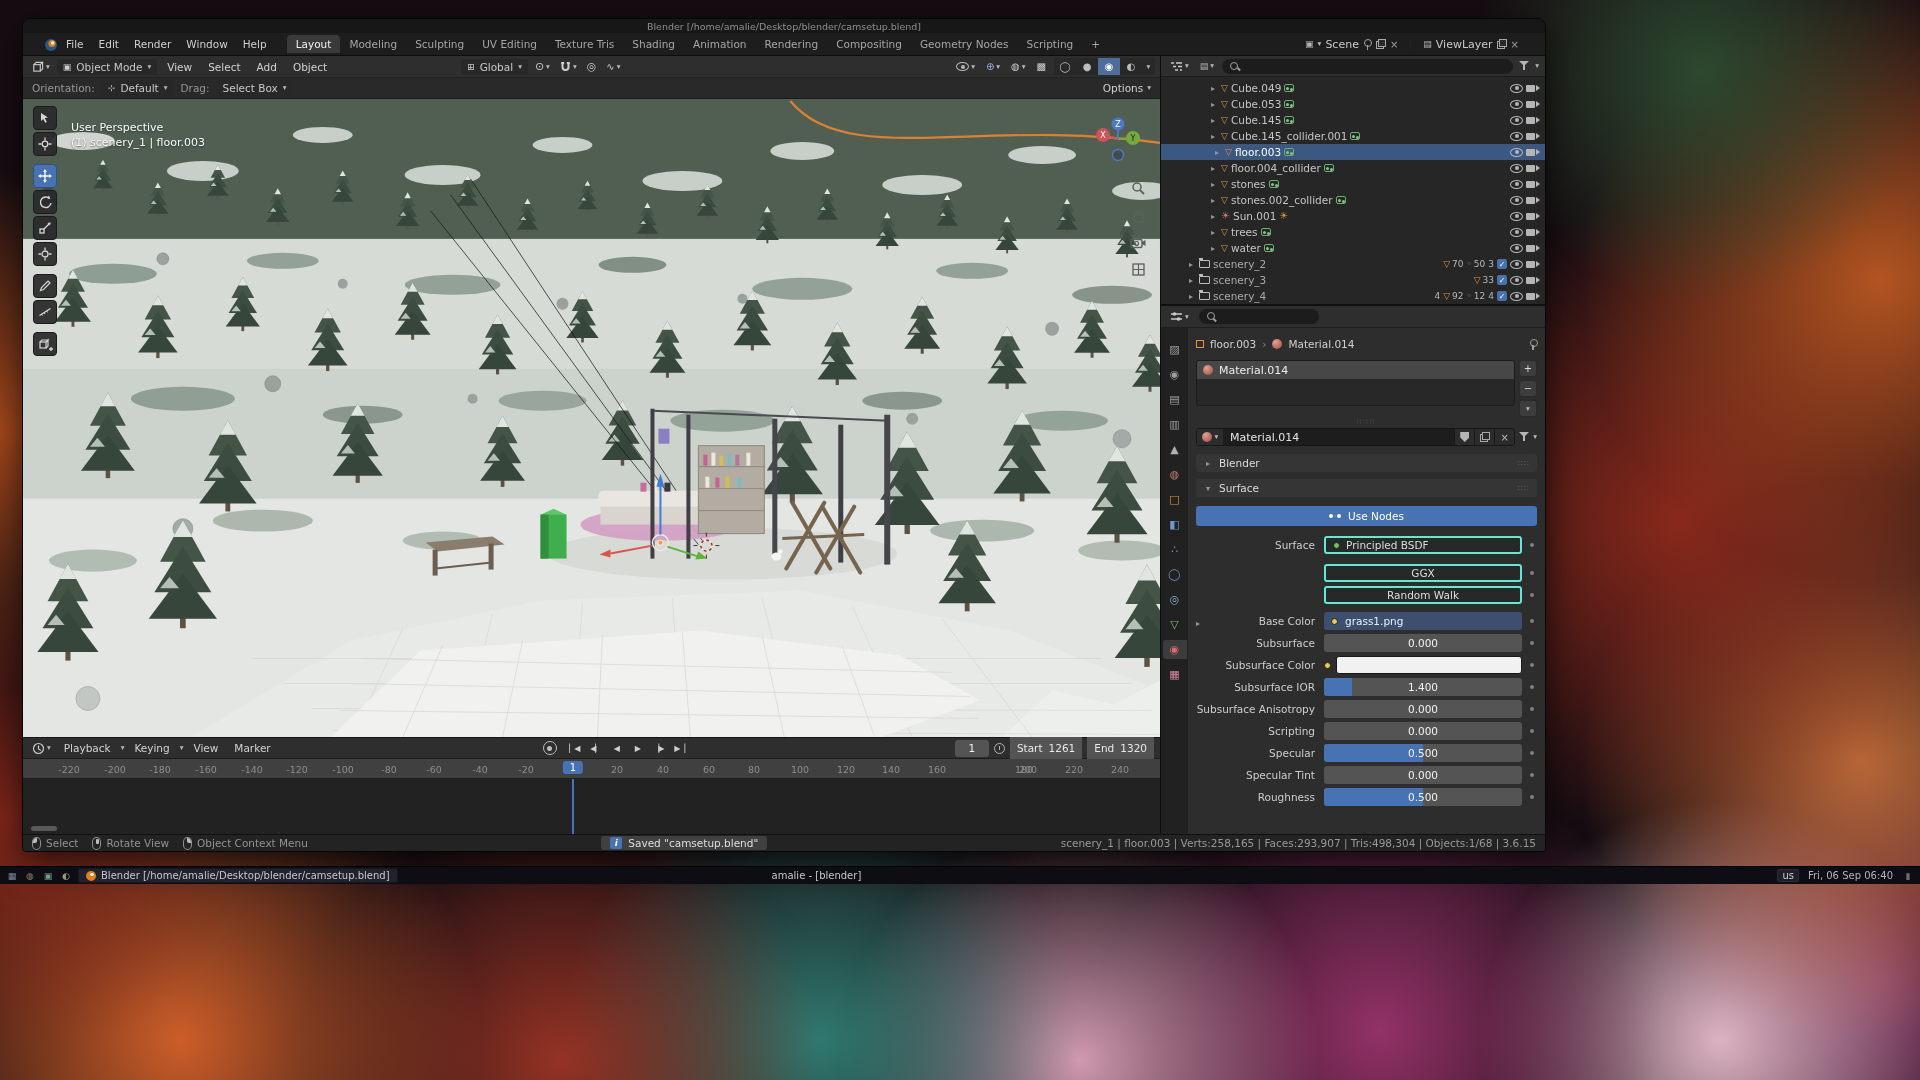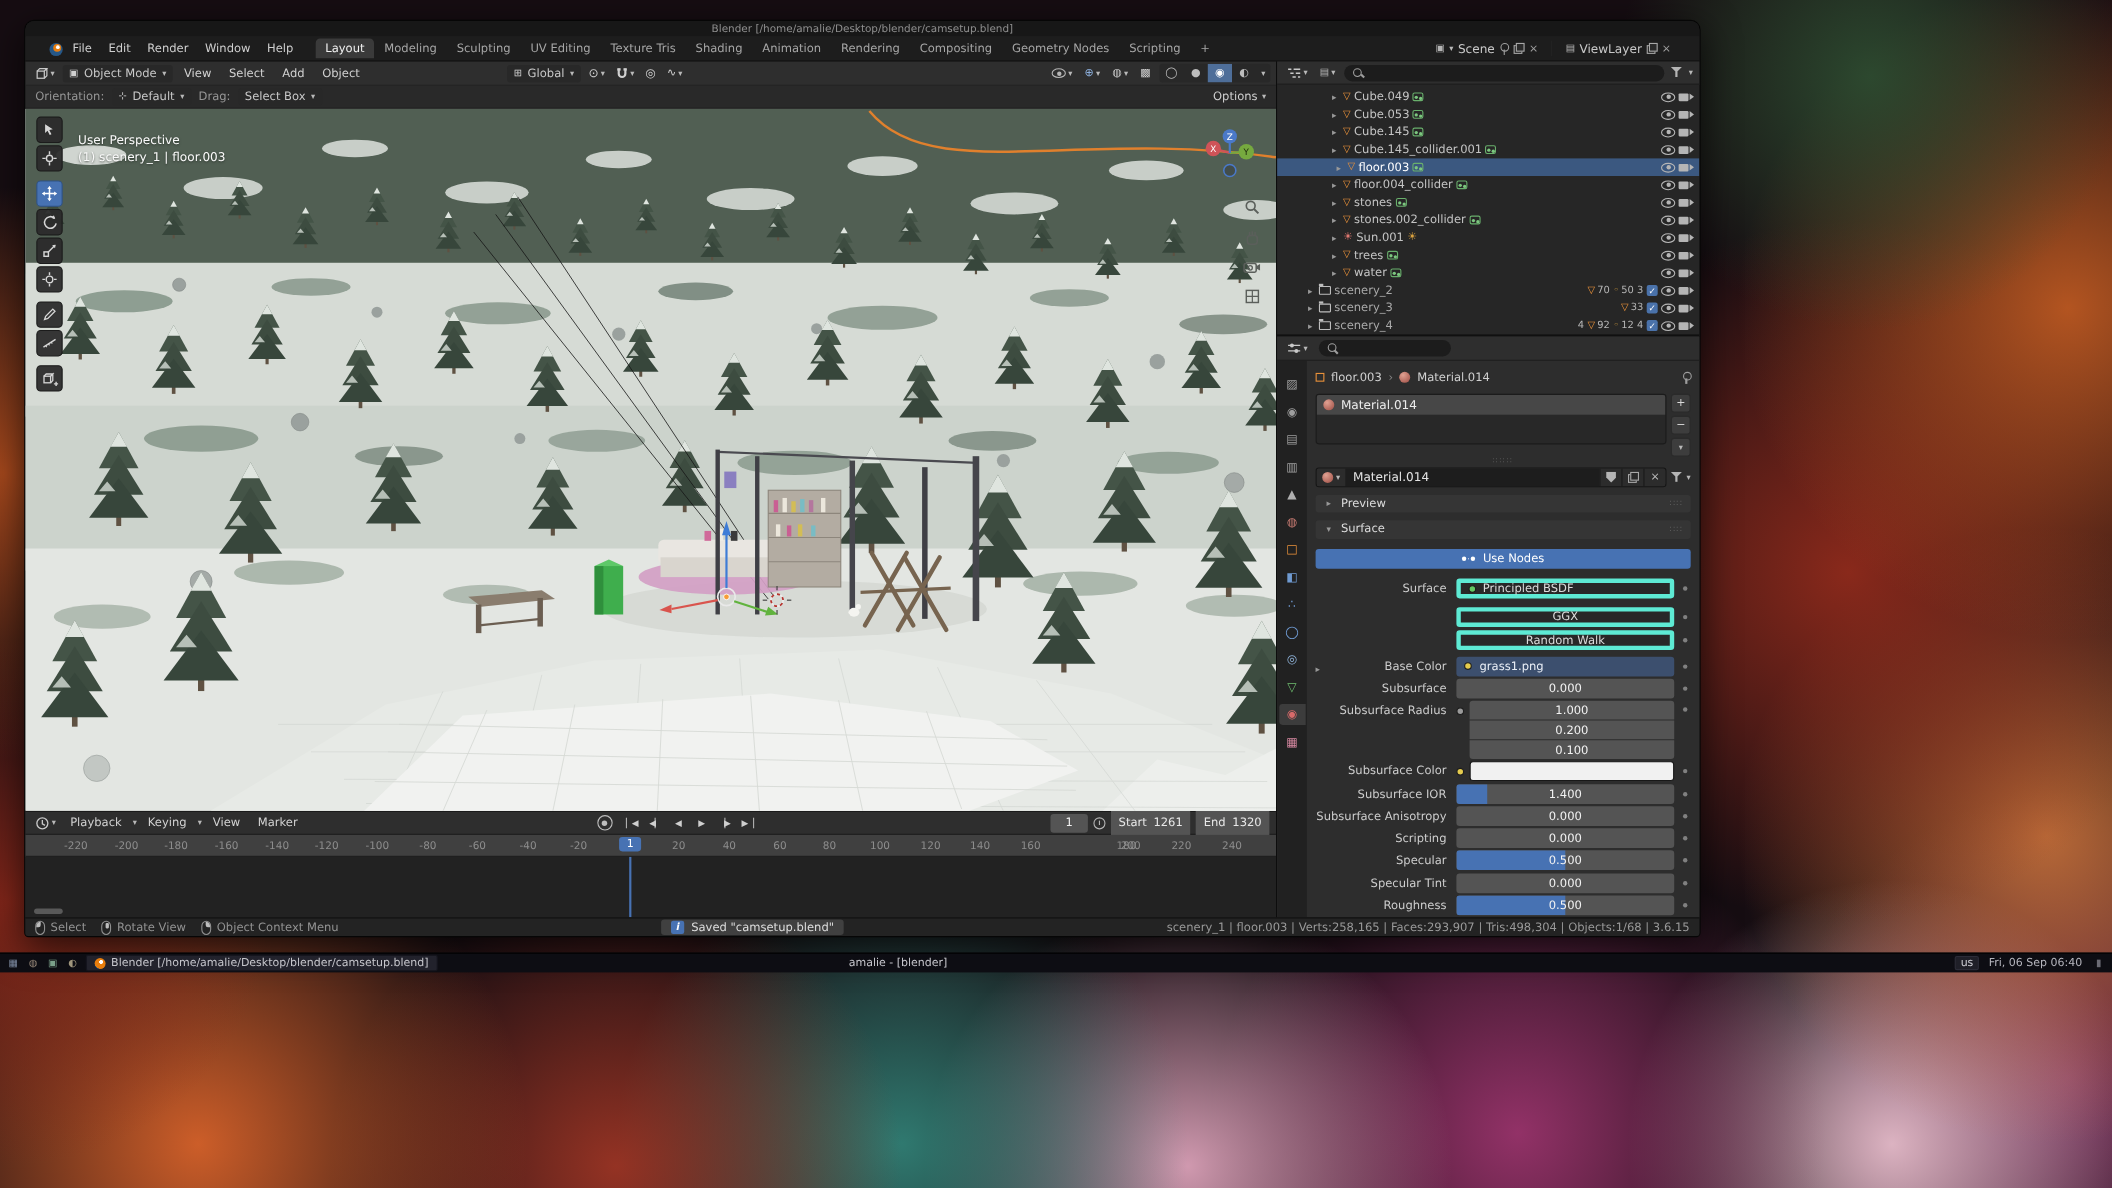--- a/index.html
+++ b/index.html
@@ -157,21 +157,21 @@
 .nodei::after{content:"";position:absolute;right:0;top:2px;width:4px;height:4px;border-radius:50%;background:#fff;box-shadow:-4px 0 0 -1.5px #fff}
 .prow{display:flex;align-items:center;height:20px;margin-bottom:2px}
 .prow.vec{height:55px;align-items:flex-start}
 .plabel{width:128px;text-align:right;padding-right:9px;color:#cdcdcd;font-size:10.5px;position:relative;flex:none}
 .prow.vec .plabel{padding-top:3px}
 .rcaret{position:absolute;left:0;top:4px;color:#989898;font-size:8px}
 .pwid{flex:1;display:flex;align-items:center;gap:5px;min-width:0}
 .prow.vec .pwid{align-items:flex-start}
 .adot{width:10px;display:flex;justify-content:center;margin-left:5px;flex:none}
 .dotc{width:4px;height:4px;border-radius:50%;background:#808080}
-.menuF{flex:1;height:18px;background:#282828;border:4px solid #5eead4;border-radius:3px;display:flex;
+.menuF{flex:1;height:18px;background:#282828;border:2px solid #5eead4;border-radius:3px;display:flex;
   align-items:center;justify-content:center;color:#dcdcdc;font-size:10.5px;gap:6px}
 .menuF.lft{justify-content:flex-start;padding-left:7px}
 .sliderF{flex:1;height:18px;background:#545454;border-radius:3px;position:relative;overflow:hidden;
   display:flex;align-items:center;justify-content:center;color:#f2f2f2;font-size:10.5px}
 .fill{position:absolute;left:0;top:0;bottom:0;background:#4772b3}
 .sliderF b{position:relative;font-weight:normal}
 .vecF{flex:1;display:flex;flex-direction:column;gap:1px}
 .vrow{height:17px;background:#545454;display:flex;align-items:center;justify-content:center;color:#f2f2f2;font-size:10.5px}
 .vrow:first-child{border-radius:3px 3px 0 0}
 .vrow:last-child{border-radius:0 0 3px 3px}
@@ -987,21 +987,21 @@
                     <span class="i-copy"></span>
                   </span>
                 <span class="dbb">×</span>
               </div>
               <span class="i-fun"></span>
               <span class="car">▾</span>
             </div>
 
             <div class="phead">
               <span class="caret">▸</span>
-              <span>Preview</span>
+              <span>Blender</span>
               <span class="grip">∷∷</span>
             </div>
             <div class="phead">
               <span class="caret">▾</span>
               <span>Surface</span>
               <span class="grip">∷∷</span>
             </div>
 
             <div class="usenodes">
               <span class="nodei"></span>
@@ -1055,40 +1055,20 @@
                 </span>
             </div>
             <div class="prow">
               <span class="plabel">Subsurface</span>
               <div class="pwid">
                   <div class="sliderF">
                     <b>0.000</b>
                   </div>
                 </div>
               <span class="adot">
-                  <span class="dotc"></span>
-                </span>
-            </div>
-            <div class="prow vec">
-              <span class="plabel">Subsurface Radius</span>
-              <div class="pwid">
-                <span class="sock n" style="margin-top:6px"></span>
-                <div class="vecF">
-                  <div class="vrow">
-                      <span>1.000</span>
-                    </div>
-                  <div class="vrow">
-                      <span>0.200</span>
-                    </div>
-                  <div class="vrow">
-                      <span>0.100</span>
-                    </div>
-                </div>
-              </div>
-              <span class="adot" style="margin-top:6px">
                   <span class="dotc"></span>
                 </span>
             </div>
             <div class="prow">
               <span class="plabel">Subsurface Color</span>
               <div class="pwid">
                   <span class="sock y"></span>
                   <div class="swatchF"></div>
                 </div>
               <span class="adot">

